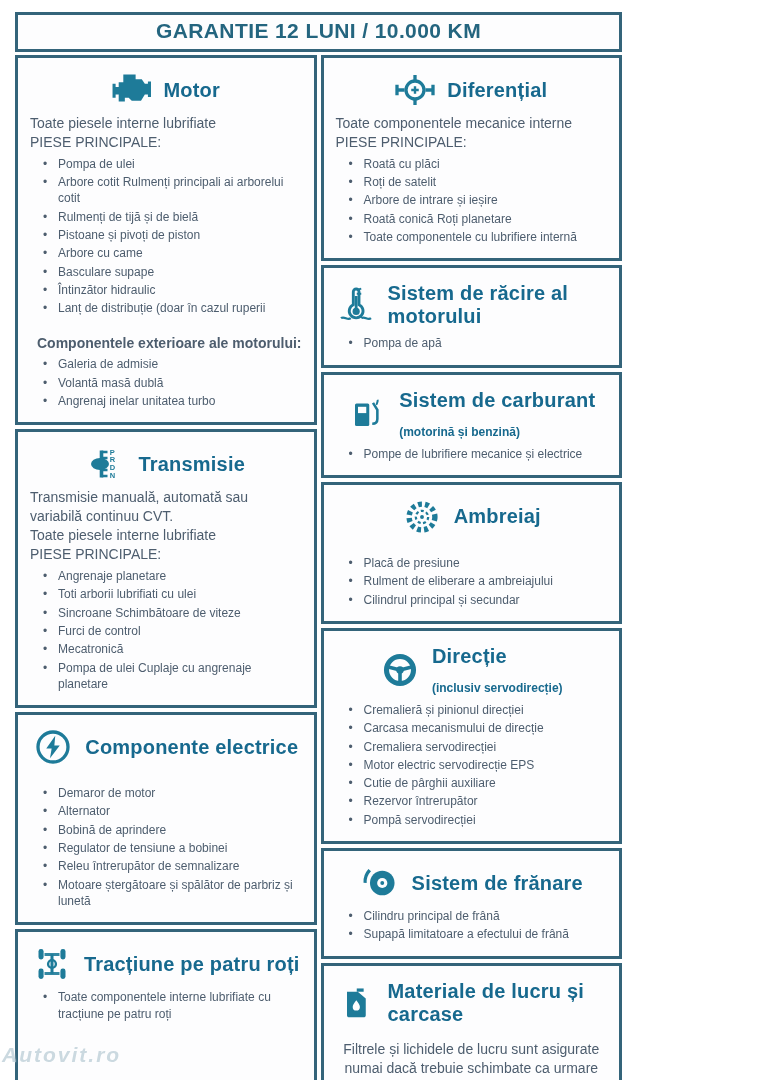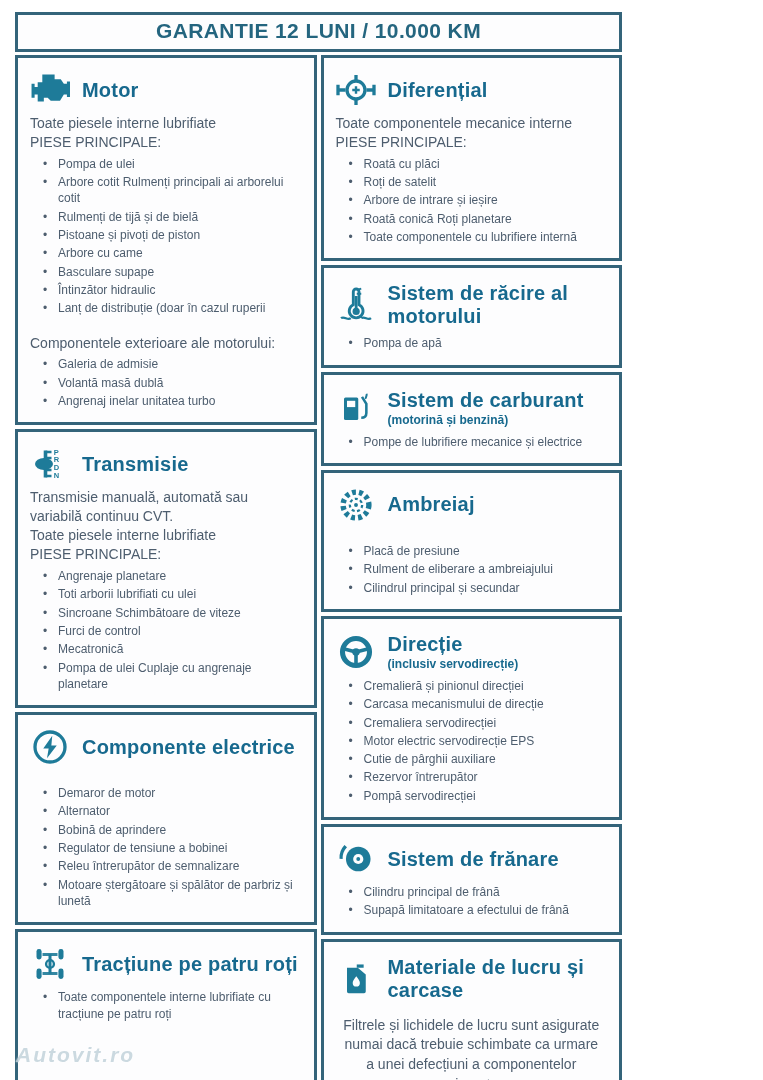--- a/index.html
+++ b/index.html
@@ -14,35 +14,35 @@
     font-family:"Liberation Sans", sans-serif;color:var(--body);}
   .page{position:relative;width:635px;height:1080px;padding:12px 13px 0 15px;}
   .header-box{border:3px solid var(--border);background:var(--box-bg);
     text-align:center;padding:4px 0 6px;margin-bottom:3px;}
   .header-title{font-size:21px;font-weight:bold;letter-spacing:.4px;color:#24657f;}
   .cols{display:flex;gap:4px;align-items:flex-start;}
   .col{flex:1 1 0;display:flex;flex-direction:column;gap:4px;height:1062px;}
   .box{border:3px solid var(--border);background:var(--box-bg);
     padding:10px 12px 12px;flex:0 0 auto;}
   .col .box:last-child{flex:1 1 auto;}
-  .title-row{display:flex;align-items:center;gap:12px;
+  .title-row{display:flex;justify-content:center;align-items:center;gap:12px;
     margin:4px 0 6px;}
   .icon{width:40px;height:36px;display:inline-flex;align-items:center;
     justify-content:center;color:var(--icon);flex:0 0 auto;}
   .icon svg{width:100%;height:100%;}
   .title-col{display:flex;flex-direction:column;align-items:flex-start;}
   .title{font-size:20px;font-weight:bold;color:var(--title);letter-spacing:.2px;}
-  .subtitle{font-size:12px;font-weight:bold;color:var(--title);margin-top:1px;}
+  .subtitle{font-size:12px;font-weight:bold;color:var(--title);margin-top:13px;}
   .intro{text-align:left;font-size:14px;line-height:1.35;margin:2px 0 1px;}
-  .sub-heading{text-align:left;font-size:14px;line-height:1.35;margin:16px 0 1px;}
+  .sub-heading{text-align:right;font-size:14px;line-height:1.35;margin:16px 0 1px;font-weight:bold;}
   .note{text-align:center;font-size:14px;line-height:1.4;margin:14px 6px 0;}
   ul.bullets{list-style:none;margin:3px 0 0;padding-left:28px;}
   ul.bullets li{position:relative;font-size:12px;line-height:1.36;padding:1px 0;}
   ul.bullets li::before{content:"\2022";position:absolute;left:-15px;top:1px;}
-  .watermark{position:absolute;left:16px;top:1043px;font-size:21px;font-weight:bold;
+  .watermark{position:absolute;left:2px;top:1043px;font-size:21px;font-weight:bold;
     letter-spacing:2px;color:#c3d3db;opacity:.85;font-style:italic;
     text-shadow:0 0 2px #ffffff;}
 </style>
 </head>
 <body>
 
 <div class="page">
   <div class="header-box">
     <span class="header-title">GARANTIE 12 LUNI / 10.000 KM</span>
   </div>

